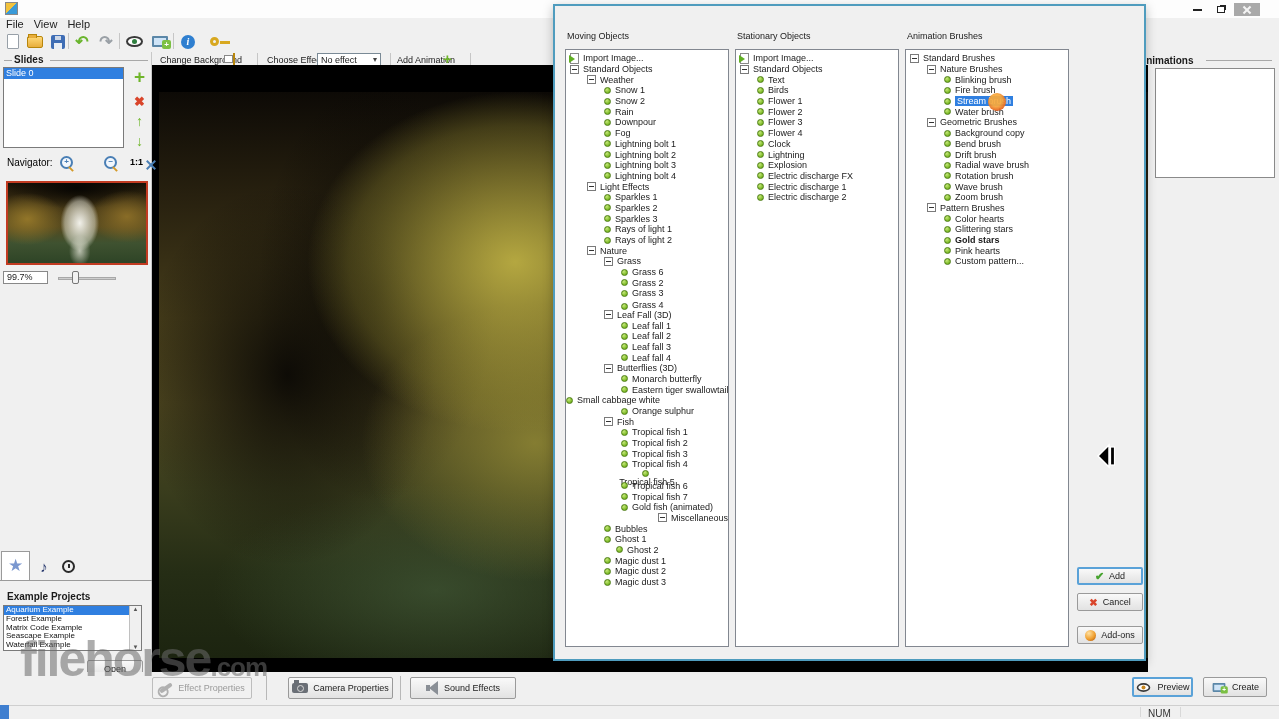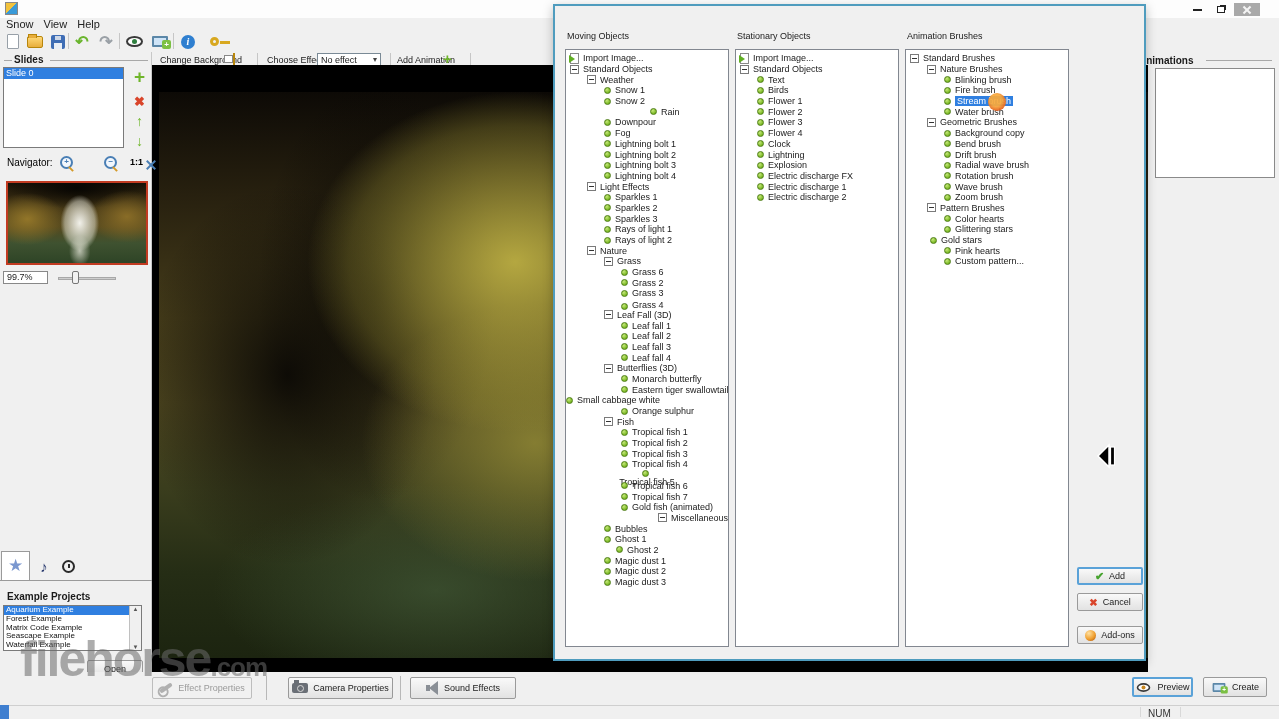--- a/index.html
+++ b/index.html
@@ -168,21 +168,21 @@
     <i></i>
   </div>
 <div class="abs winbtn" id="btn-restore">
     <i></i>
   </div>
 <div class="abs winbtn" id="btn-close">
     <i></i>
   </div>
 
 <div class="abs" id="menubar">
-    <span>Snow</span>
+    <span>File</span>
     <span>View</span>
     <span>Help</span>
   </div>
 
 <div class="abs" id="toolbar">
   <span class="tbicon" style="left:3px">
       <span class="icon-page"></span>
     </span>
   <span class="tbicon" style="left:25px">
       <span class="icon-folder"></span>
@@ -342,21 +342,21 @@
         <span class="tlabel">Weather</span>
       </div>
       <div class="tree-row" style="padding-left: 38px;">
         <span class="bullet"></span>
         <span class="tlabel">Snow 1</span>
       </div>
       <div class="tree-row" style="padding-left: 38px;">
         <span class="bullet"></span>
         <span class="tlabel">Snow 2</span>
       </div>
-      <div class="tree-row" style="padding-left: 50px; margin-left: 34px;">
+      <div class="tree-row" style="padding-left: 38px;">
         <span class="bullet"></span>
         <span class="tlabel">Rain</span>
       </div>
       <div class="tree-row" style="padding-left: 38px;">
         <span class="bullet"></span>
         <span class="tlabel">Downpour</span>
       </div>
       <div class="tree-row" style="padding-left: 38px;">
         <span class="bullet"></span>
         <span class="tlabel">Fog</span>
@@ -651,21 +651,21 @@
         <span class="tlabel">Pattern Brushes</span>
       </div>
       <div class="tree-row" style="padding-left: 38px;">
         <span class="bullet"></span>
         <span class="tlabel">Color hearts</span>
       </div>
       <div class="tree-row" style="padding-left: 38px;">
         <span class="bullet"></span>
         <span class="tlabel">Glittering stars</span>
       </div>
-      <div class="tree-row" style="padding-left: 24px;">
+      <div class="tree-row" style="padding-left: 38px; font-weight: bold;">
         <span class="bullet"></span>
         <span class="tlabel">Gold stars</span>
       </div>
       <div class="tree-row" style="padding-left: 38px;">
         <span class="bullet"></span>
         <span class="tlabel">Pink hearts</span>
       </div>
       <div class="tree-row" style="padding-left: 38px;">
         <span class="bullet"></span>
         <span class="tlabel">Custom pattern...</span>

